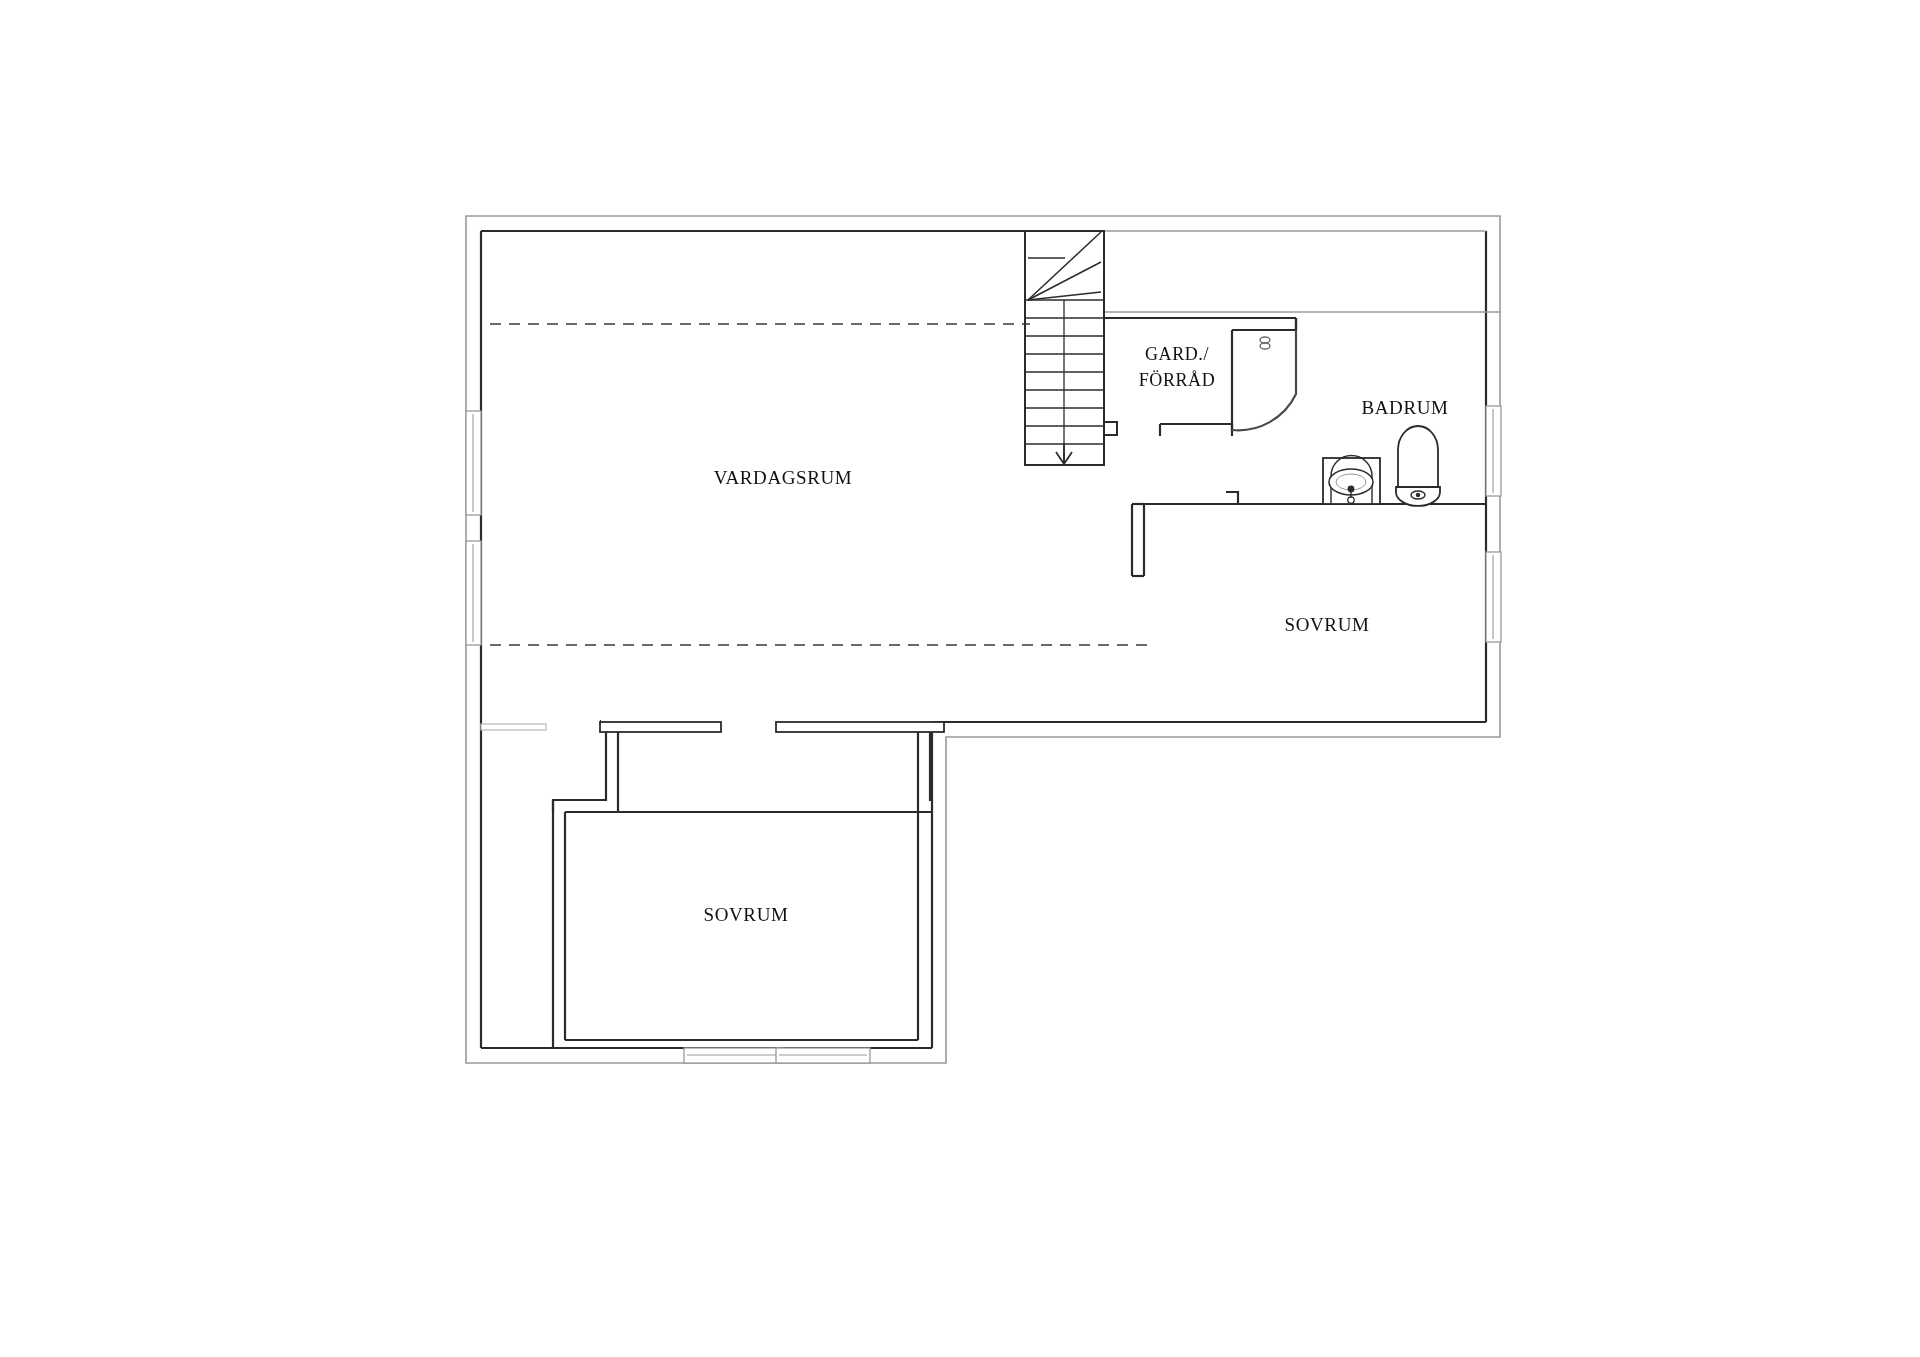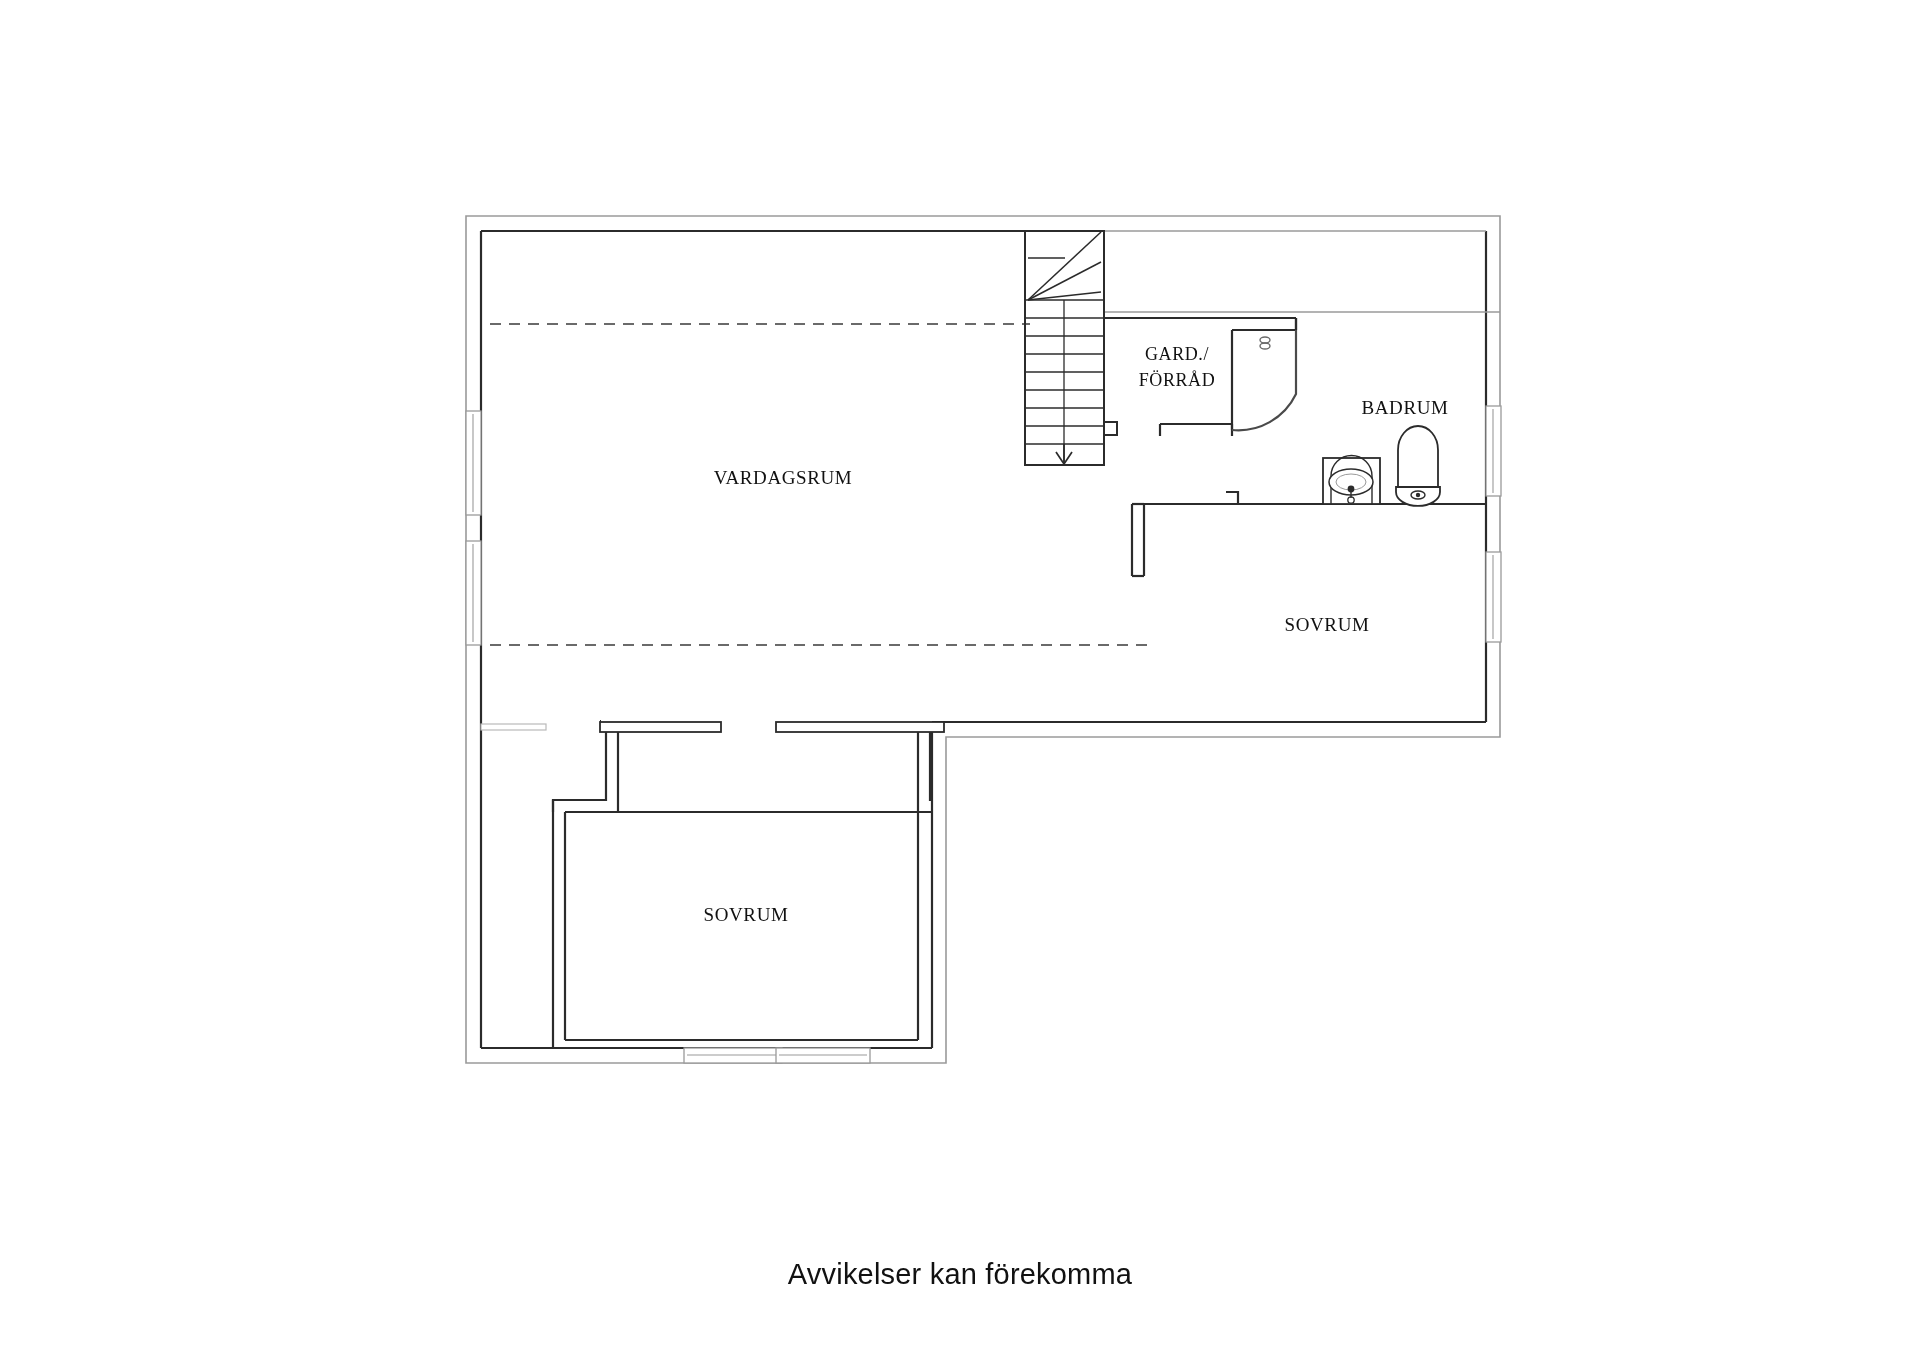--- a/index.html
+++ b/index.html
@@ -214,15 +214,14 @@
 
     <text class="room-label" x="783" y="484">VARDAGSRUM</text>
     <text class="room-label two-line" x="1177" y="360">GARD./</text>
     <text class="room-label two-line" x="1177" y="386">FÖRRÅD</text>
     <text class="room-label" x="1405" y="414">BADRUM</text>
     <text class="room-label" x="1327" y="631">SOVRUM</text>
     <text class="room-label" x="746" y="921">SOVRUM</text>
 
   </svg>
 
-  <div class="caption-text">Avvikelser kan förekomma</div>
 
 </div>
 
 </body></html>

